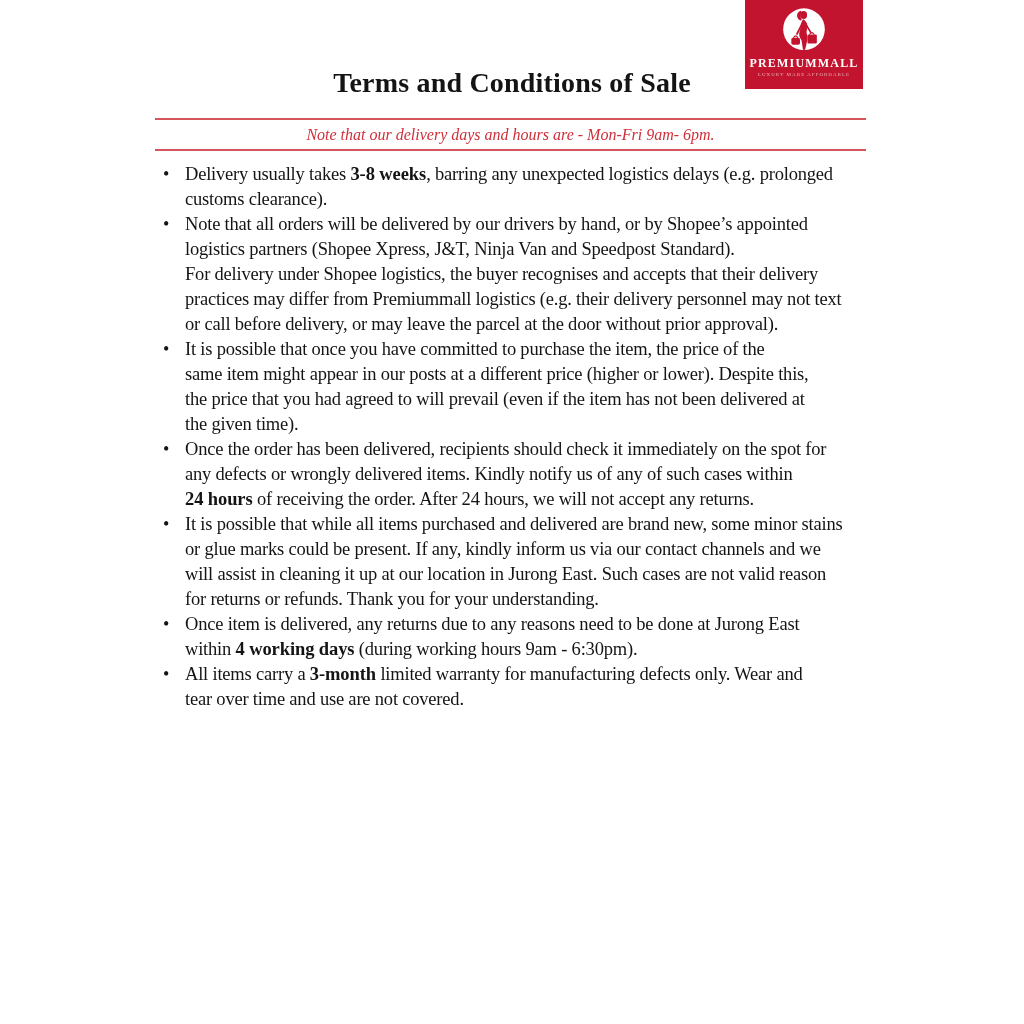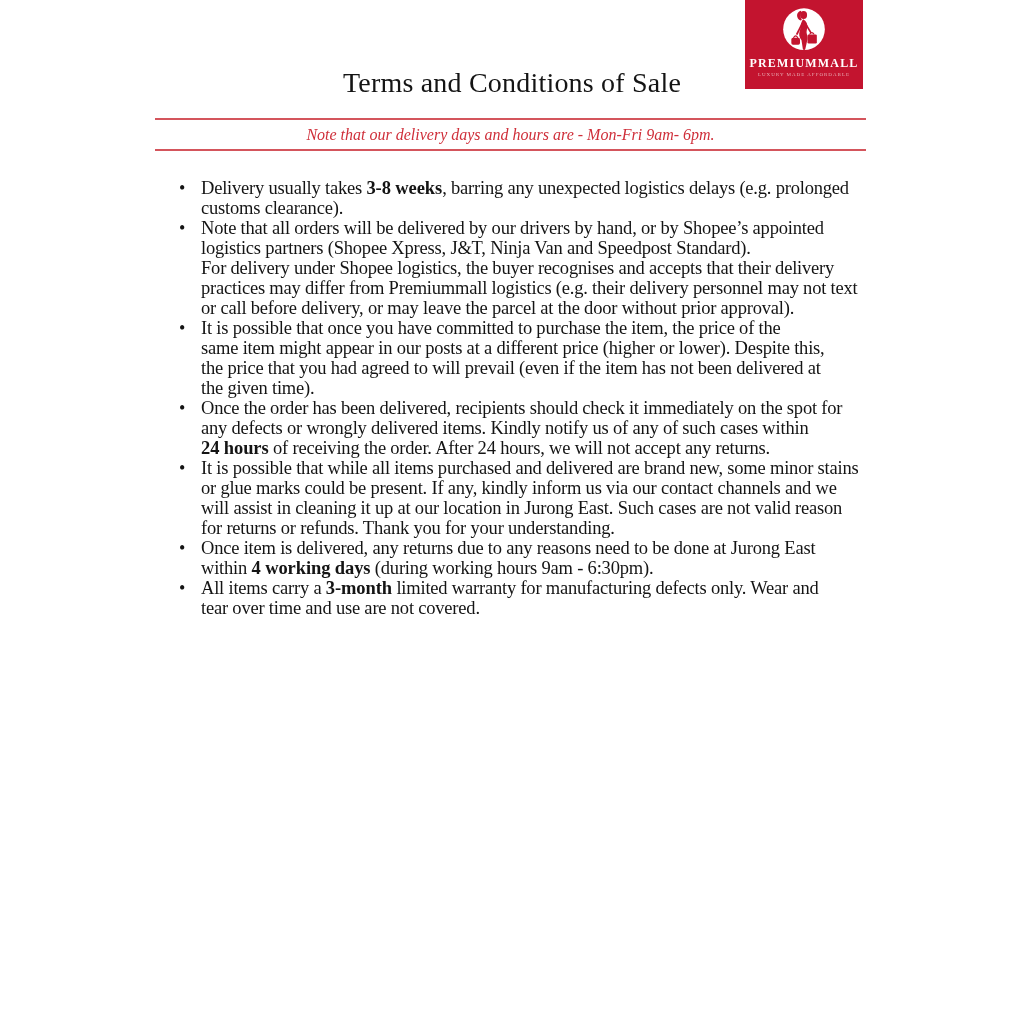--- a/index.html
+++ b/index.html
@@ -53,21 +53,21 @@
   }
 
   
   .title {
     position: absolute;
     top: 67px; left: 0;
     width: 1024px;
     margin: 0;
     text-align: center;
     font-size: 28px;
-    font-weight: normal;
+    font-weight: bold;
     letter-spacing: 0.2px;
   }
 
   
   .rule {
     position: absolute;
     left: 155px; width: 711px; height: 0;
     border-top: 2px solid var(--rule-red);
   }
   .rule-top { top: 118px; }
@@ -80,25 +80,25 @@
     font-size: 16px;
     line-height: 26px;
     color: var(--notice-red);
   }
 
   
   .terms {
     position: absolute;
     top: 162px; left: 160px;
     width: 790px;
-    margin: 16px; padding: 0;
+    margin: 0; padding: 0;
     list-style: none;
     font-size: 18.5px;
     letter-spacing: -0.2px;
-    line-height: 20px;
+    line-height: 25px;
   }
   .terms li {
     position: relative;
     padding-left: 25px;
     white-space: pre;
   }
   .terms li::before {
     content: "\2022";
     position: absolute;
     left: 3px; top: 0;

